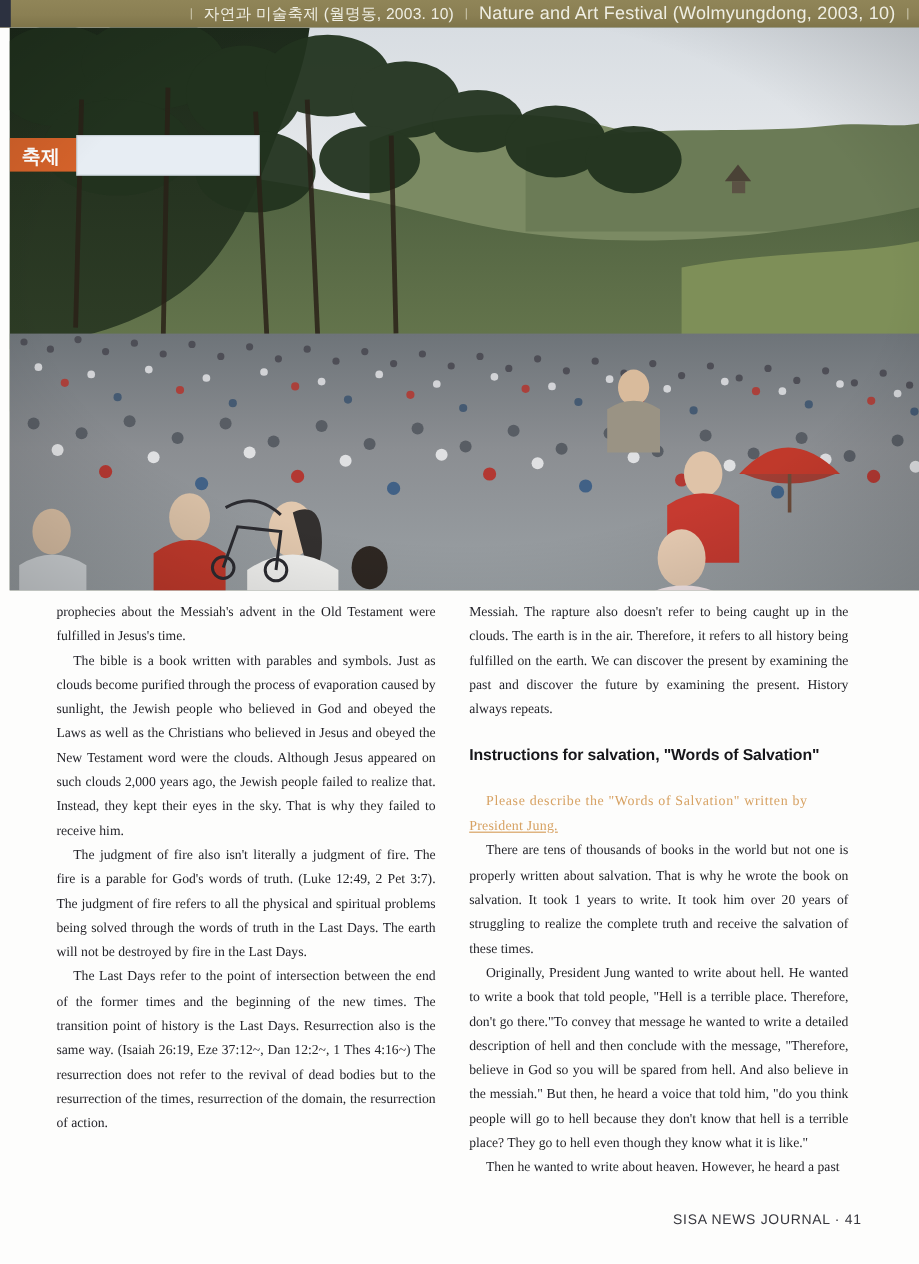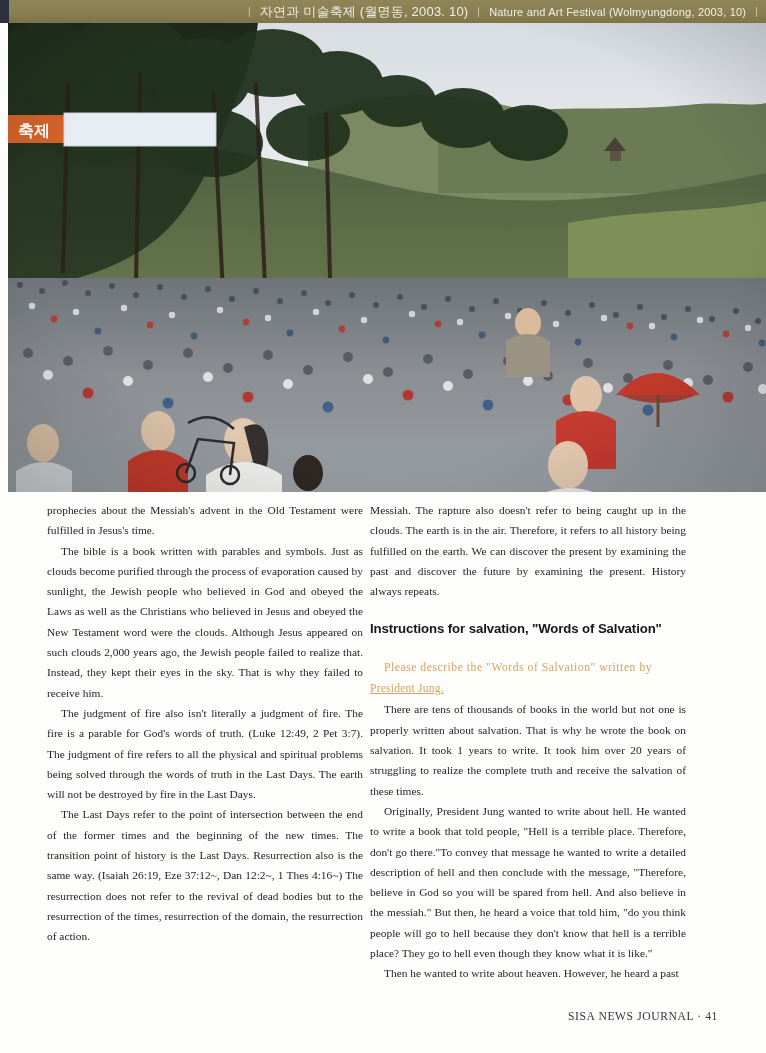--- a/index.html
+++ b/index.html
@@ -42,21 +42,21 @@
     align-items: center;
     gap: 9px;
     color: #efeee3;
     font-family: "Liberation Sans", sans-serif;
     font-size: 9.5px;
     letter-spacing: .2px;
     white-space: nowrap;
   }
   .hdr-sep { color: #d6d2bb; font-size: 10px; opacity:.9; }
   .hdr-ko { font-size: 13px; }
-  .hdr-en { font-size: 11px; }
+  .hdr-en { font-size: 15px; }
 
   
   .photo {
     position: absolute;
     left: 8px;
     top: 23px;
     width: 758px;
     height: 469px;
     overflow: hidden;
     background: #6c7566;
@@ -74,21 +74,21 @@
     position: absolute;
     top: 8px;
     width: 316px;
     font-size: 11.4px;
     line-height: 20.3px;
     color: #24242a;
     text-align: justify;
     text-justify: inter-word;
   }
   .col-left  { left: 47px; }
-  .col-right { left: 370px; }
+  .col-right { left: 391px; }
 
   .col p {
     margin: 0;
     text-indent: 14px;
   }
   .col p.noindent { text-indent: 0; }
 
   .section-heading {
     font-family: "Liberation Sans", sans-serif;
     font-size: 13.2px;
@@ -110,21 +110,21 @@
   }
   .question .q-line2 { letter-spacing: .2px; text-decoration: underline; }
 
   .footer {
     position: absolute;
     right: 48px;
     bottom: 30px;
     font-size: 11.6px;
     letter-spacing: .6px;
     color: #35353c;
-    font-family: Liberation Serif, serif;
+    font-family: Liberation Sans, sans-serif;
     margin-top: 45px;
   }
 </style>
 </head>
 <body>
 
 <div class="header-band">
   <div class="header-inner">
     <span class="hdr-sep">|</span>
     <span class="hdr-ko">자연과 미술축제 (월명동, 2003. 10)</span>

